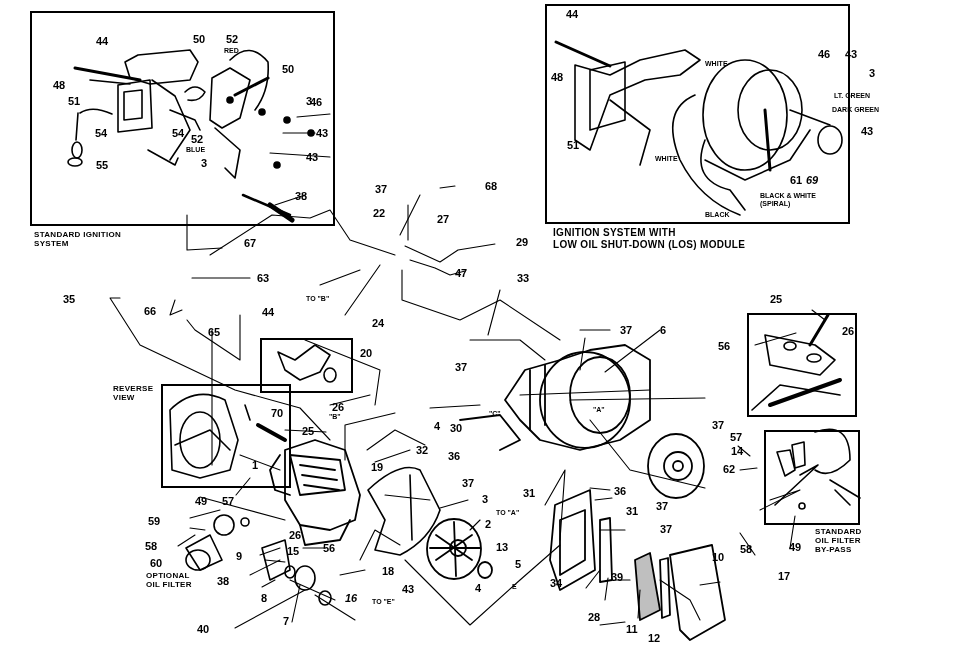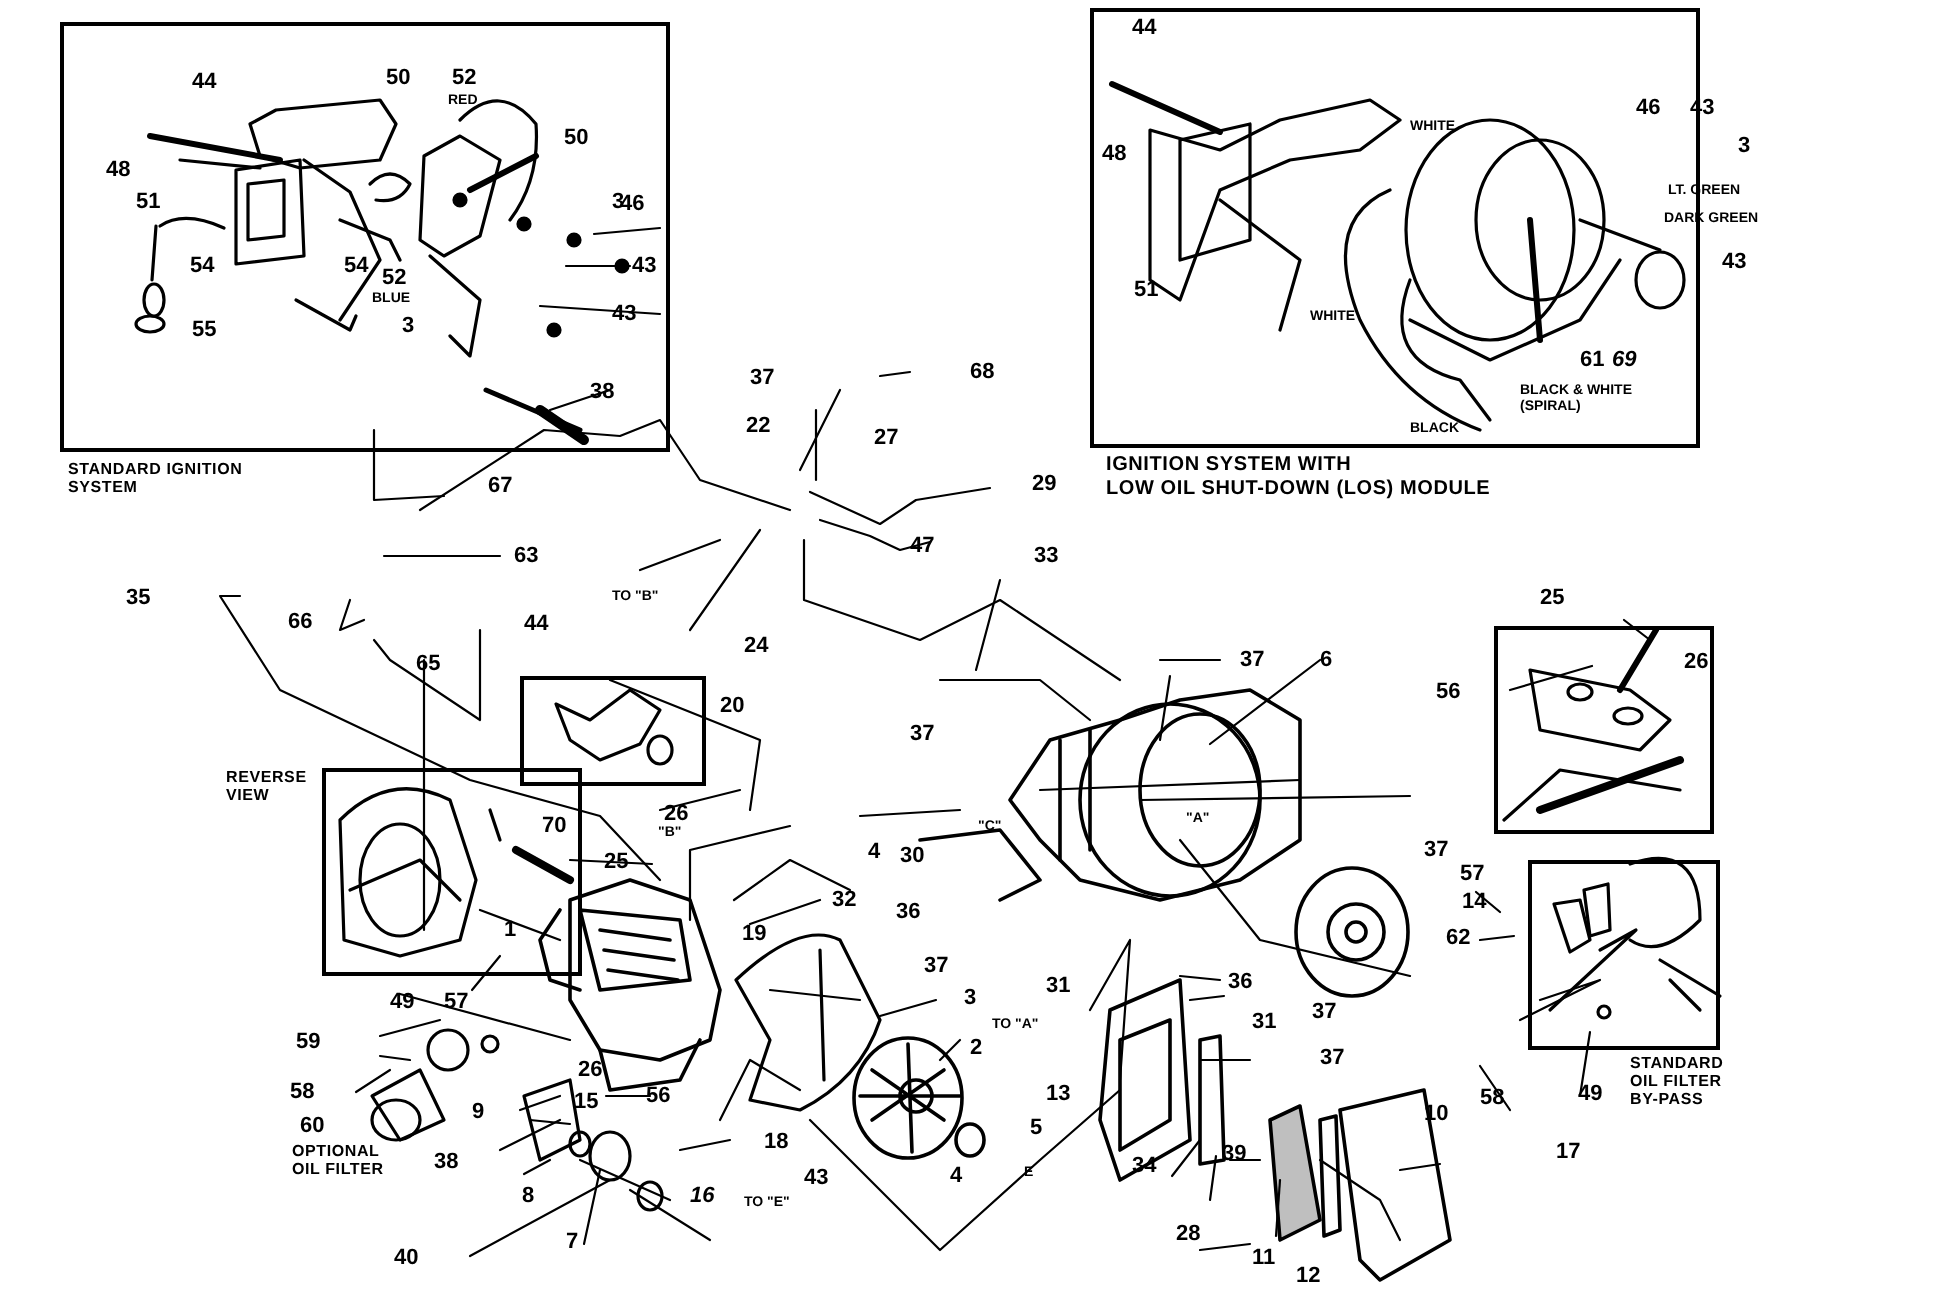--- a/index.html
+++ b/index.html
@@ -307,21 +307,21 @@
 <div class="lbl" style="left:302px;top:426px;">25</div>
 <div class="lbl" style="left:371px;top:462px;">19</div>
 <div class="lbl" style="left:252px;top:460px;">1</div>
 <div class="lbl" style="left:434px;top:421px;">4</div>
 <div class="lbl" style="left:416px;top:445px;">32</div>
 <div class="lbl" style="left:448px;top:451px;">36</div>
 <div class="lbl" style="left:450px;top:423px;">30</div>
 <div class="lbl" style="left:462px;top:478px;">37</div>
 <div class="lbl" style="left:482px;top:494px;">3</div>
 <div class="lbl" style="left:485px;top:519px;">2</div>
-<div class="lbl" style="left:496px;top:542px;margin-left:27px;">13</div>
+<div class="lbl" style="left:496px;top:542px;">13</div>
 <div class="lbl" style="left:515px;top:559px;">5</div>
 <div class="lbl" style="left:475px;top:583px;">4</div>
 <div class="lbl" style="left:402px;top:584px;">43</div>
 <div class="lbl" style="left:382px;top:566px;">18</div>
 <div class="lbl" style="left:345px;top:593px;font-style:italic;">16</div>
 <div class="lbl" style="left:323px;top:543px;">56</div>
 <div class="lbl" style="left:289px;top:530px;">26</div>
 <div class="lbl" style="left:287px;top:546px;">15</div>
 <div class="lbl" style="left:236px;top:551px;">9</div>
 <div class="lbl" style="left:217px;top:576px;">38</div>
@@ -332,21 +332,21 @@
 <div class="lbl" style="left:222px;top:496px;">57</div>
 <div class="lbl" style="left:148px;top:516px;">59</div>
 <div class="lbl" style="left:145px;top:541px;">58</div>
 <div class="lbl" style="left:150px;top:558px;text-align:center;">60</div>
 <div class="lbl" style="left:731px;top:446px;">14</div>
 <div class="lbl" style="left:614px;top:486px;">36</div>
 <div class="lbl" style="left:656px;top:501px;">37</div>
 <div class="lbl" style="left:523px;top:488px;">31</div>
 <div class="lbl" style="left:626px;top:506px;">31</div>
 <div class="lbl" style="left:660px;top:524px;">37</div>
-<div class="lbl" style="left:550px;top:578px;margin-left:16px;">34</div>
+<div class="lbl" style="left:550px;top:578px;">34</div>
 <div class="lbl" style="left:611px;top:572px;">39</div>
 <div class="lbl" style="left:588px;top:612px;">28</div>
 <div class="lbl" style="left:626px;top:624px;">11</div>
 <div class="lbl" style="left:648px;top:633px;">12</div>
 <div class="lbl" style="left:712px;top:552px;">10</div>
 <div class="lbl" style="left:778px;top:571px;">17</div>
 
 <div class="wire" style="left:306px;top:295px;">TO "B"</div>
 <div class="wire" style="left:496px;top:509px;">TO "A"</div>
 <div class="wire" style="left:372px;top:598px;">TO "E"</div>

